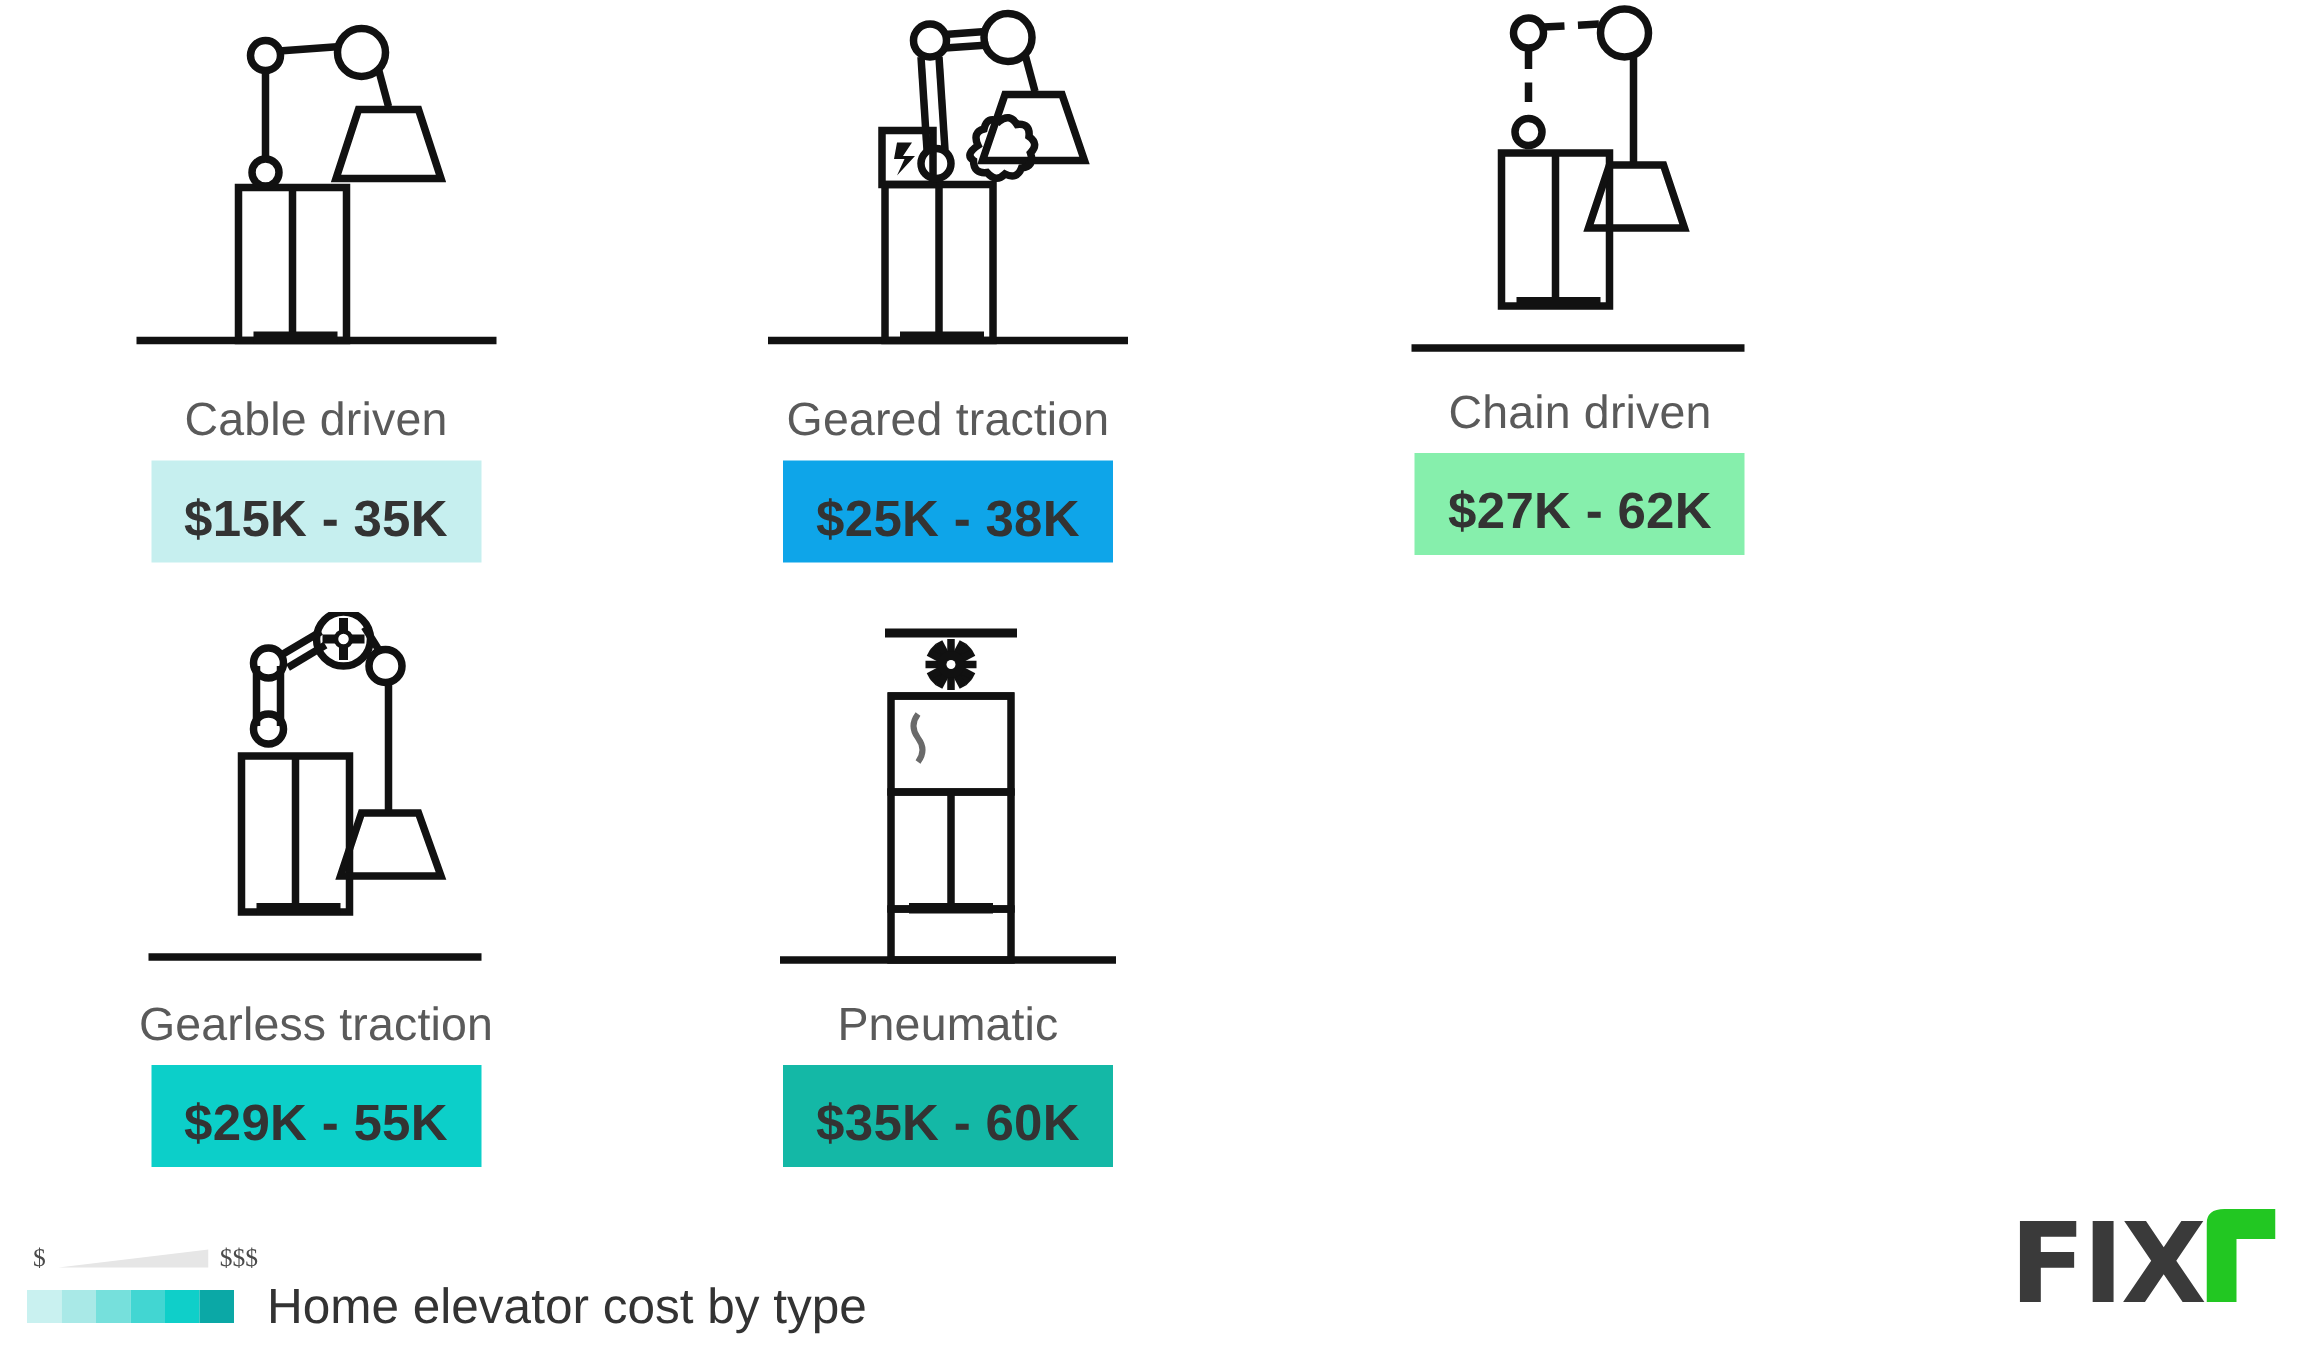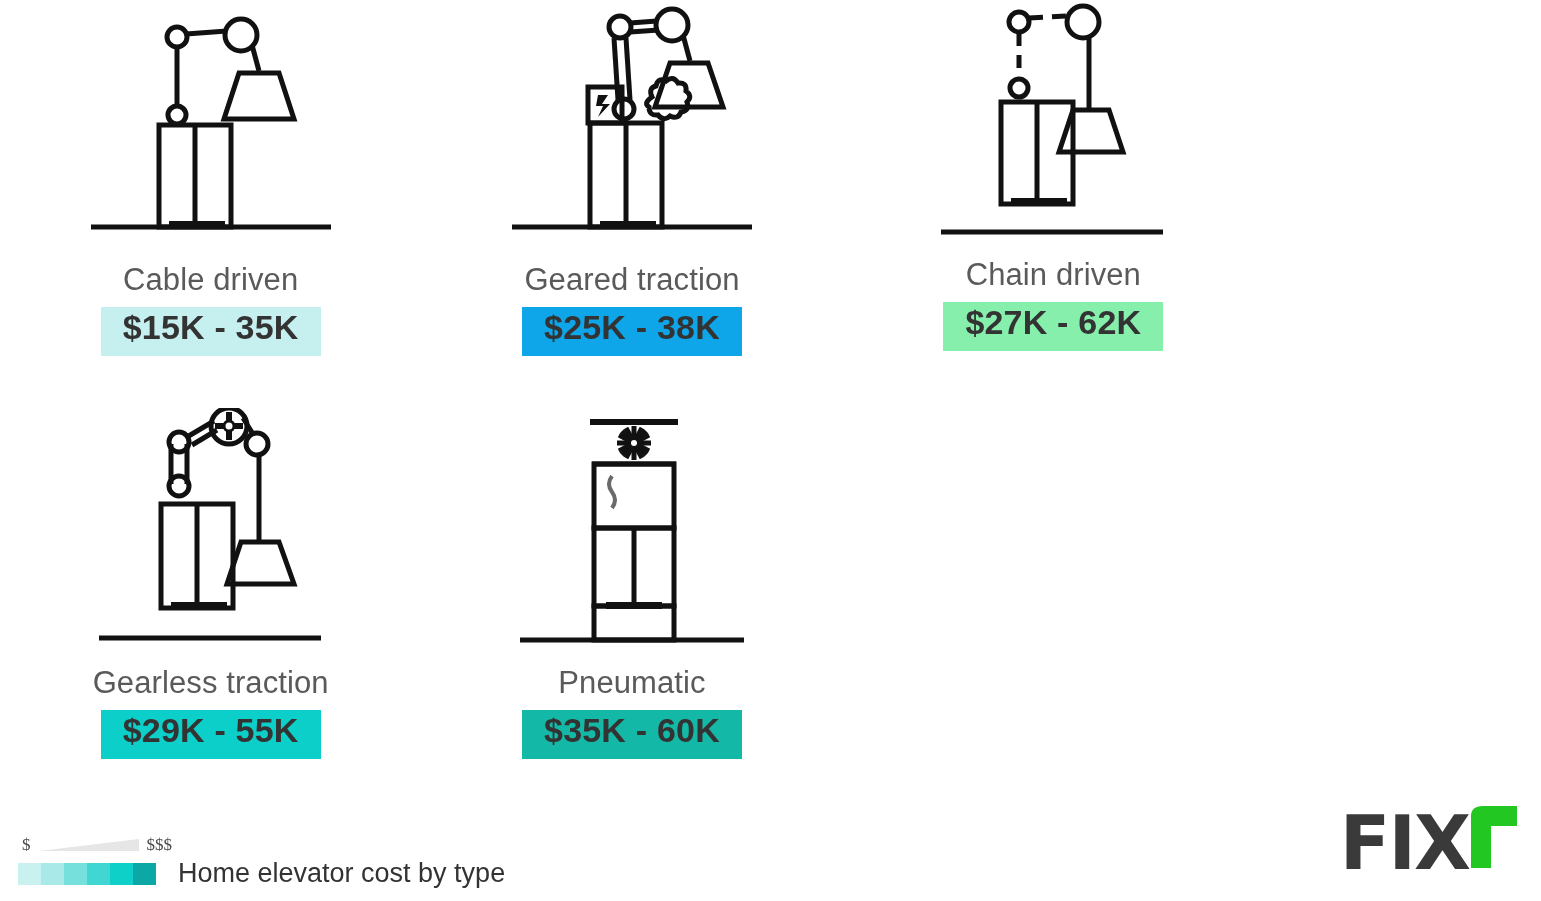--- a/index.html
+++ b/index.html
@@ -41,21 +41,21 @@
     letter-spacing:0.1px;
     margin-top:14px;
     line-height:1;
     white-space:nowrap;
   }
   .price-badge{
     margin-top:12px;
     font-size:34px;
     font-weight:bold;
     color:#333333;
-    padding:3px 22px 12px 22px;
+    padding:22px 22px 12px 22px;
     line-height:1;
     white-space:nowrap;
     letter-spacing:0.2px;
   }
   
   .legend{
     position:absolute;
     left:18px;
     bottom:14px;
     display:flex;
@@ -75,21 +75,21 @@
   }
   .legend-wedge{margin:0 8px;display:block;}
   .legend-bottom{
     display:flex;
     align-items:center;
     margin-top:4px;
   }
   .swatches{display:flex;}
   .swatch{width:23px;height:22px;}
   .legend-caption{
-    font-size:27px;
+    font-size:33px;
     color:#333333;
     margin-left:22px;
     font-weight:400;
     line-height:1;
     white-space:nowrap;
   }
   
   .logo{
     position:absolute;
     right:24px;

